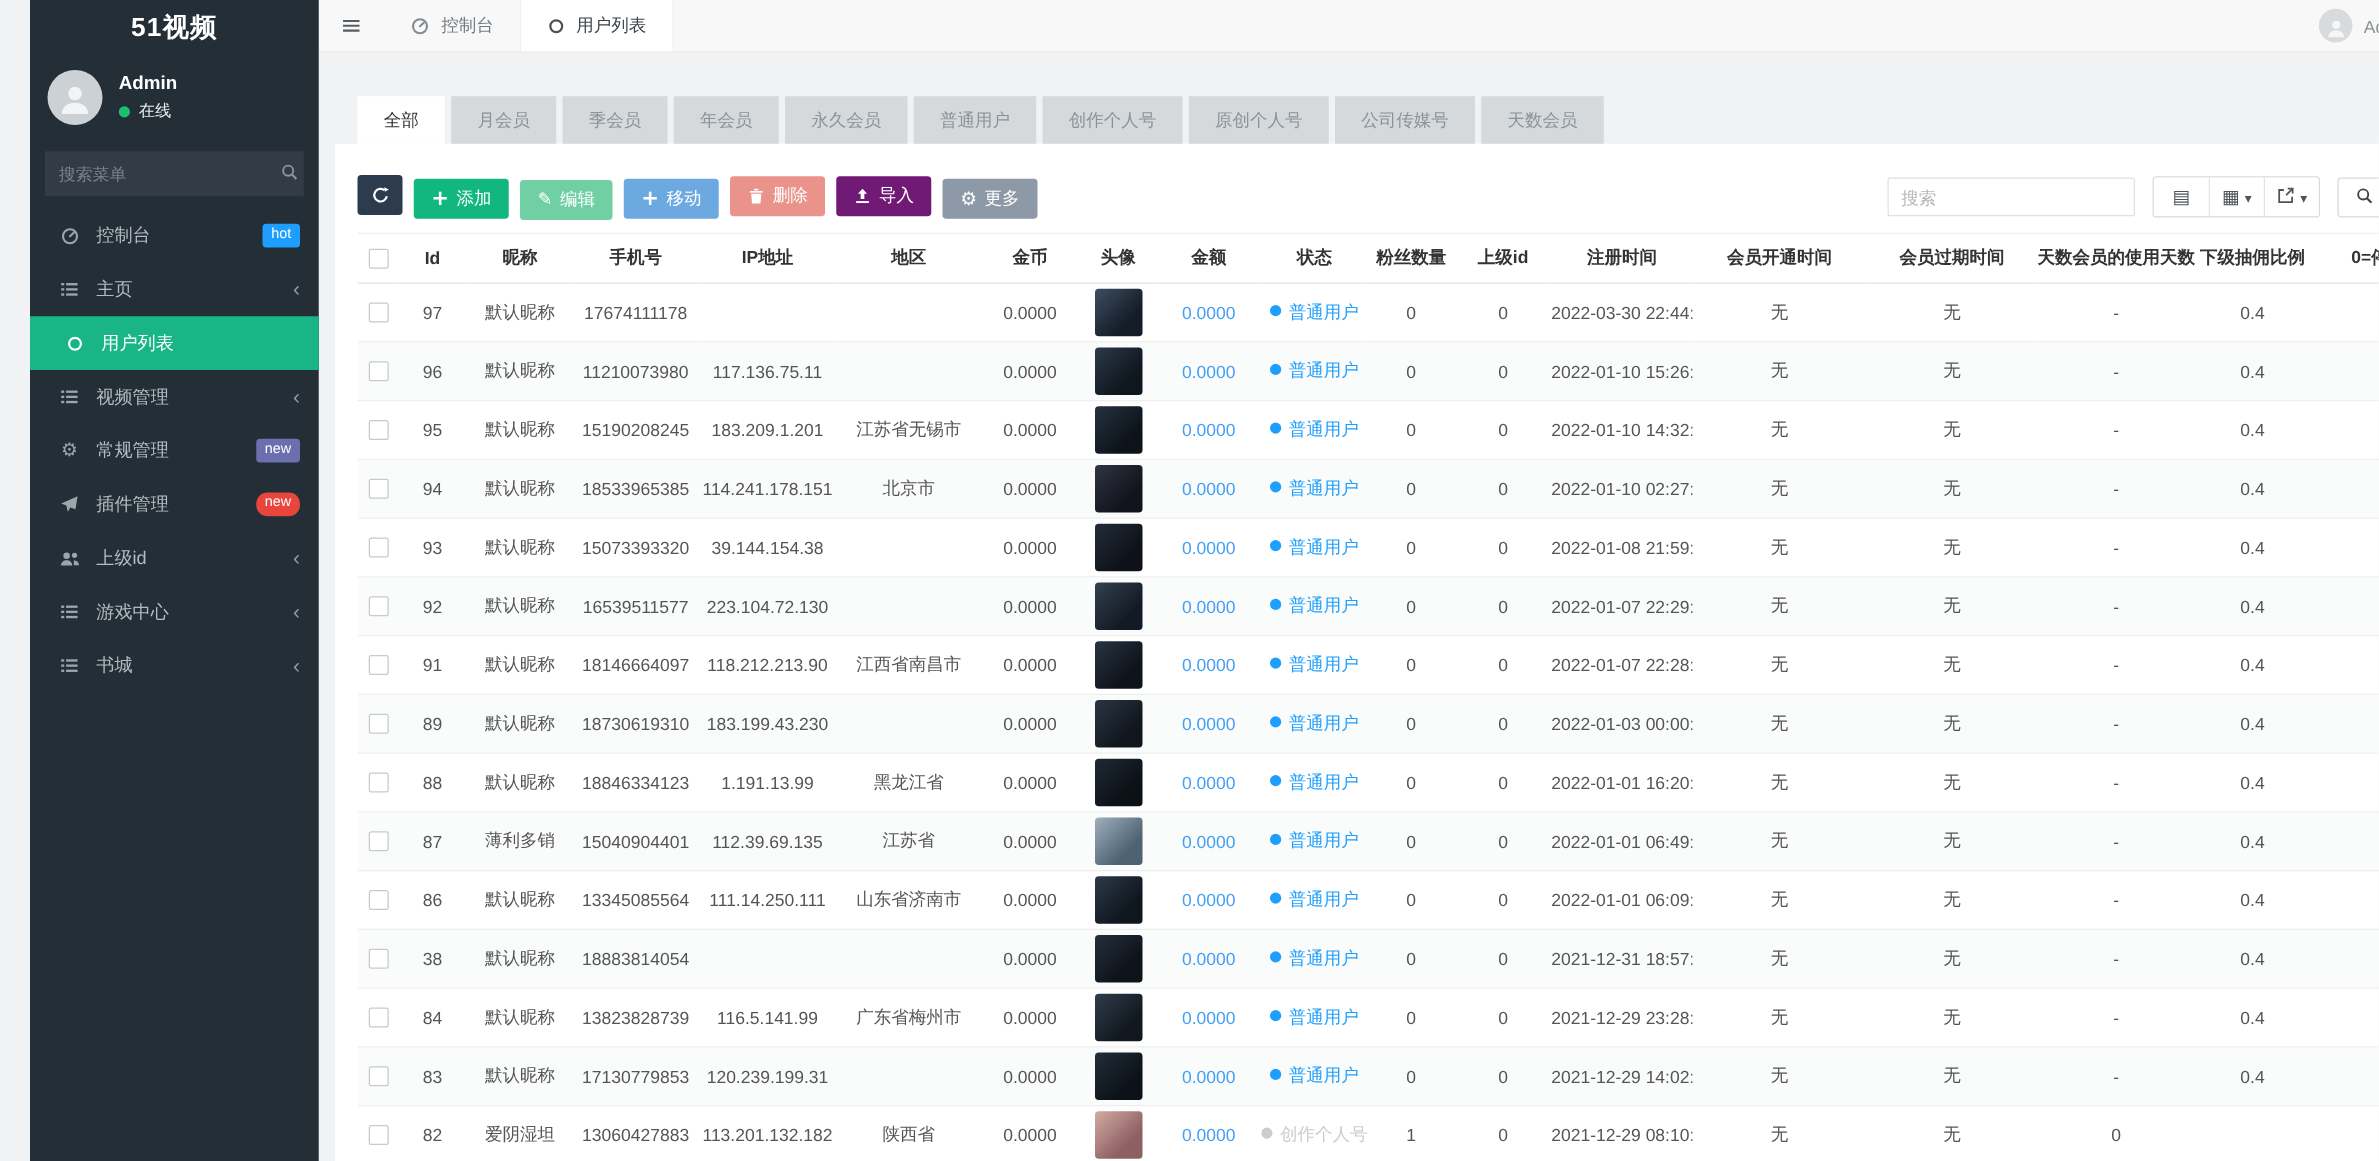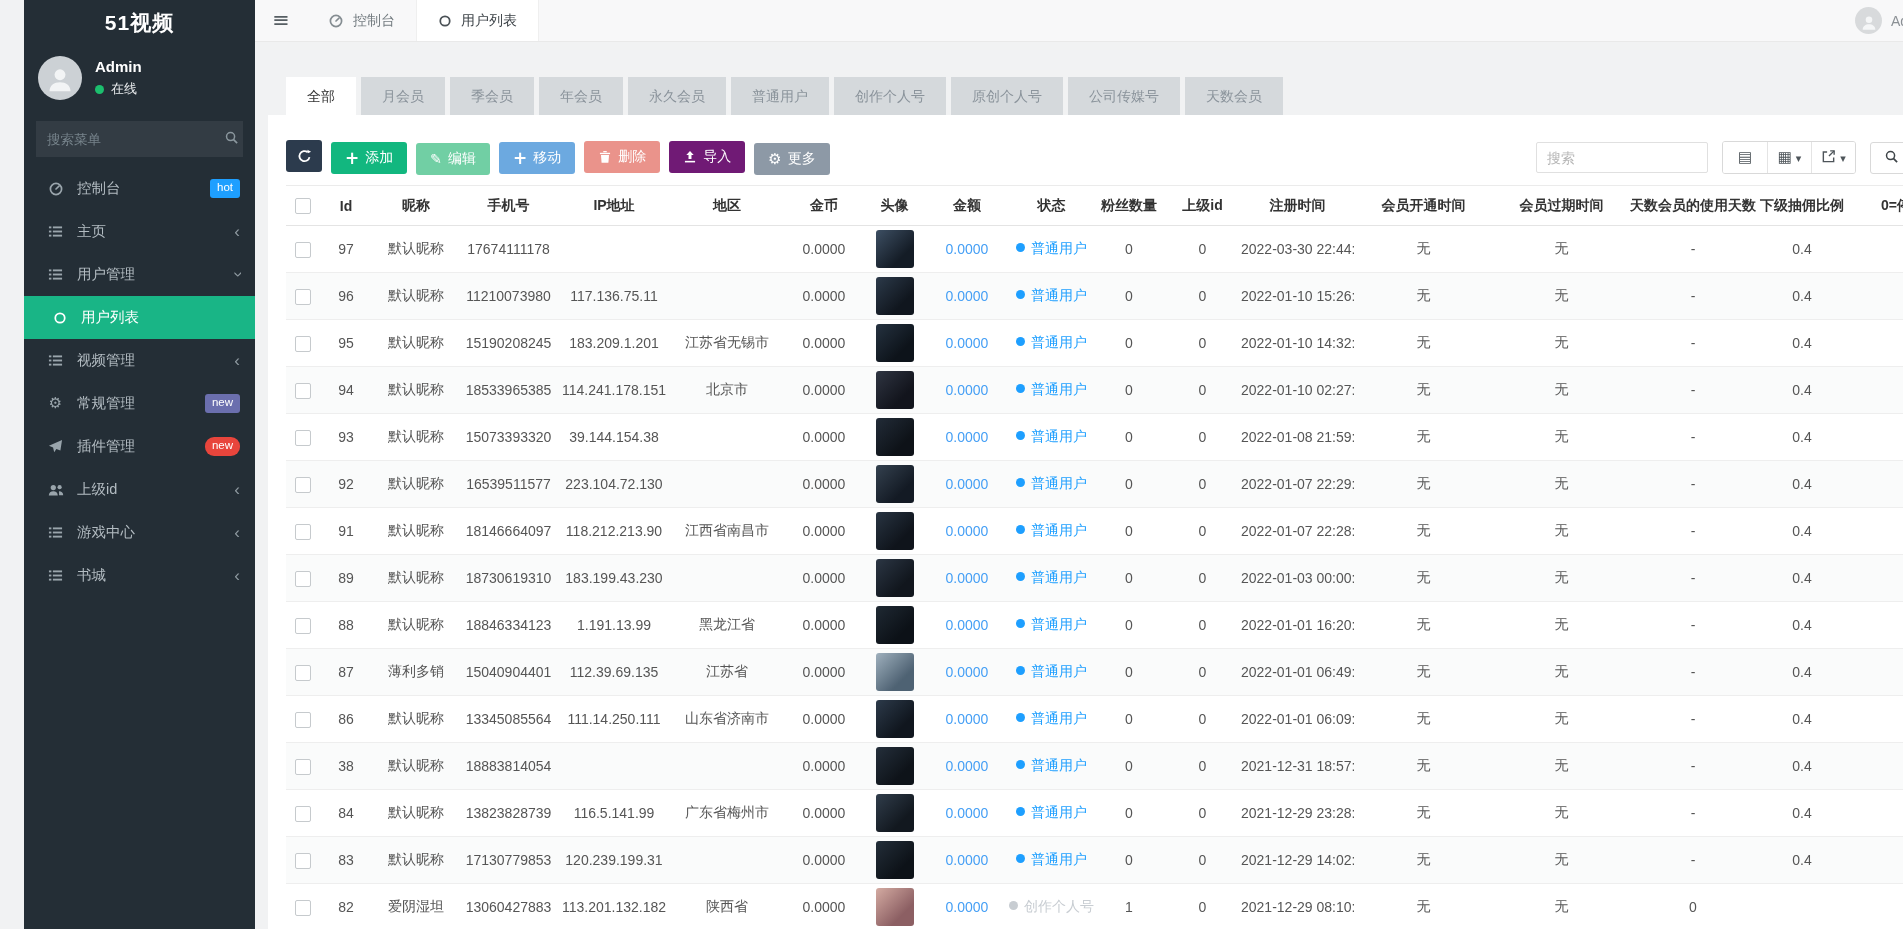--- a/index.html
+++ b/index.html
@@ -48,21 +48,21 @@
   .main { position:absolute; left:231px; right:0; top:42px; bottom:0; background:#f1f2f3; overflow:hidden; }
   .cat-tabs { display:flex; gap:5px; margin:35px 0 0 31px; }
   .cat-tab { height:38px; line-height:38px; padding:0 21px; background:#d5d9dc; color:#8a939b; font-size:14px; cursor:pointer; white-space:nowrap; }
   .cat-tab.active { background:#ffffff; color:#333; }
   .card { margin-left:13px; background:#fff; min-height:814px; }
   .toolbar { display:flex; align-items:center; padding:25px 15px 0 18px; }
   .btn { height:32px; border:none; border-radius:3px; color:#fff; display:inline-flex; align-items:center; gap:6px; padding:0 14px; font-size:14px; margin-right:9px; cursor:pointer; font-family:inherit; }
   .btn.icon-only { width:36px; padding:0; justify-content:center; }
   .btn .icn { display:inline-flex; }
   .tb-right { margin-left:auto; display:flex; align-items:center; }
-  .search-input { width:172px; height:31px; border:1px solid #e0e0e0; border-radius:2px; padding:0 10px; font-size:14px; color:#666; outline:none; font-family:inherit; }
+  .search-input { width:198px; height:31px; border:1px solid #e0e0e0; border-radius:2px; padding:0 10px; font-size:14px; color:#666; outline:none; font-family:inherit; }
   .search-input::placeholder { color:#b6b6b6; }
   .icon-group { display:flex; margin-left:14px; border:1px solid #d9d9d9; border-radius:3px; overflow:hidden; background:#fff; }
   .icon-btn { min-width:44px; height:31px; display:flex; align-items:center; justify-content:center; gap:4px; color:#4e555a; background:#fff; border:none; border-left:1px solid #e4e4e4; cursor:pointer; padding:0 8px; }
   .icon-btn:first-child { border-left:none; }
   .search-btn { margin-left:14px; width:42px; height:32px; border:1px solid #d9d9d9; border-radius:3px; background:#fff; display:flex; align-items:center; justify-content:center; color:#3e4448; cursor:pointer; }
 
   
   .tablewrap { margin:10px 0 0 18px; width:1641px; overflow:hidden; }
   table { border-collapse:collapse; table-layout:fixed; width:1682px; }
   thead tr { border-top:1px solid #ebebeb; }
@@ -124,34 +124,20 @@
               <rect x="1" y="2.6" width="2.6" height="2"></rect>
               <rect x="5.2" y="2.6" width="9.8" height="2"></rect>
               <rect x="1" y="7" width="2.6" height="2"></rect>
               <rect x="5.2" y="7" width="9.8" height="2"></rect>
               <rect x="1" y="11.4" width="2.6" height="2"></rect>
               <rect x="5.2" y="11.4" width="9.8" height="2"></rect>
             </svg>
           </span>
           <span class="nav-label">主页</span>
           <span class="chev">‹</span>
-        </div>
-        <div class="nav-item">
-          <span class="icn">
-            <svg viewBox="0 0 16 16" width="15" height="15" fill="currentColor">
-              <rect x="1" y="2.6" width="2.6" height="2"></rect>
-              <rect x="5.2" y="2.6" width="9.8" height="2"></rect>
-              <rect x="1" y="7" width="2.6" height="2"></rect>
-              <rect x="5.2" y="7" width="9.8" height="2"></rect>
-              <rect x="1" y="11.4" width="2.6" height="2"></rect>
-              <rect x="5.2" y="11.4" width="9.8" height="2"></rect>
-            </svg>
-          </span>
-          <span class="nav-label">用户管理</span>
-          <span class="chev down">‹</span>
         </div>
         <div class="nav-item active sub" style="background: rgb(25, 181, 134);">
           <span class="icn">
             <svg viewBox="0 0 16 16" width="14" height="14">
               <circle cx="8" cy="8" r="5.4" fill="none" stroke="currentColor" stroke-width="2"></circle>
             </svg>
           </span>
           <span class="nav-label">用户列表</span>
         </div>
         <div class="nav-item">

